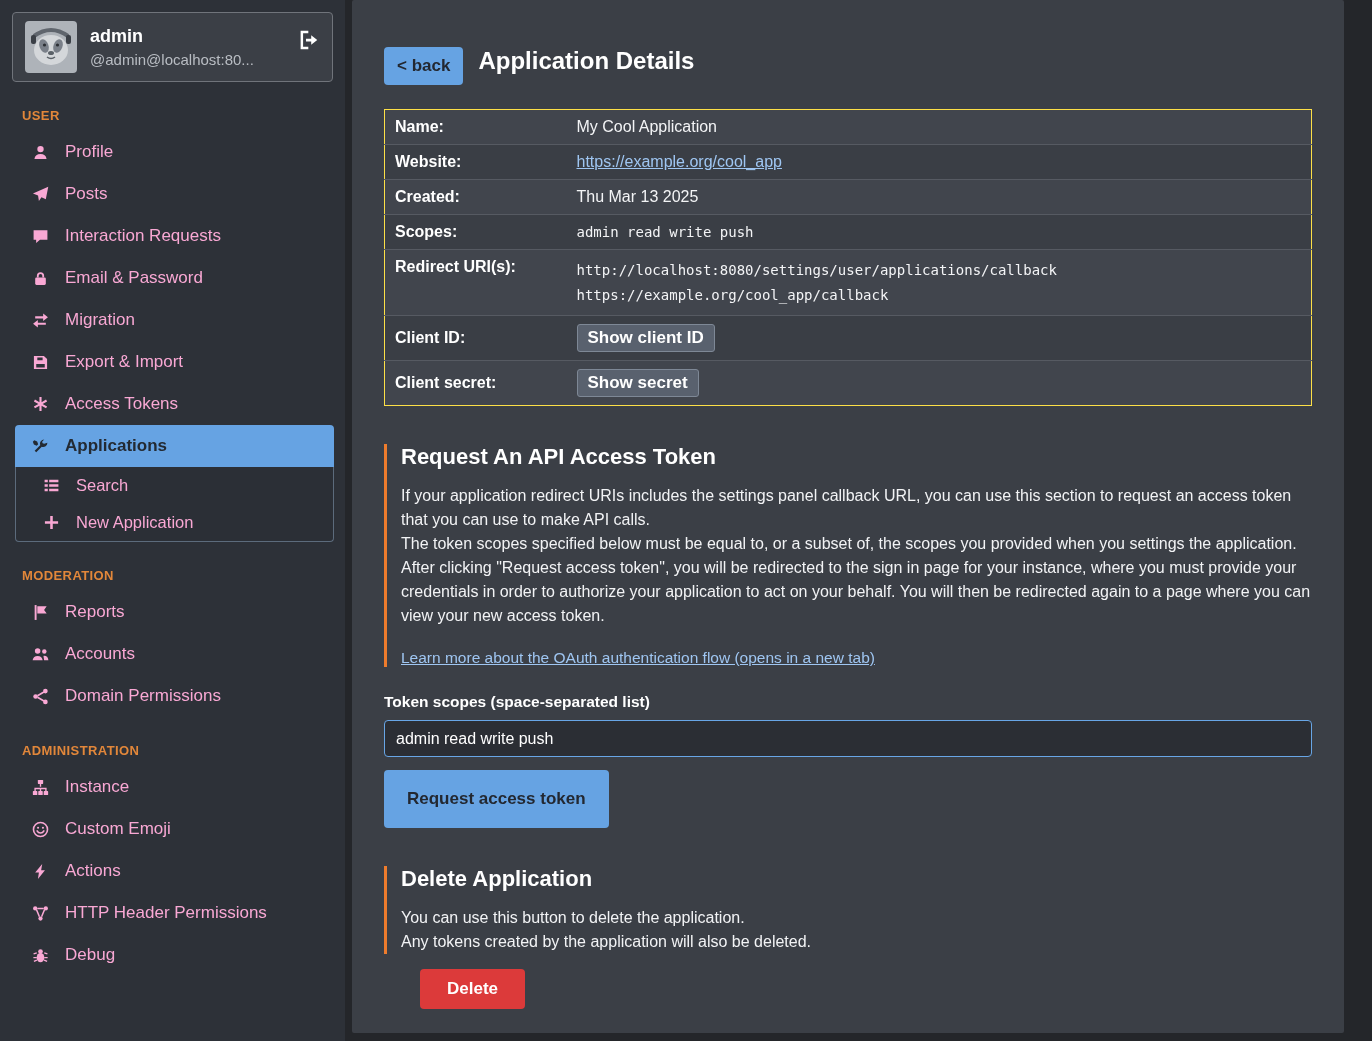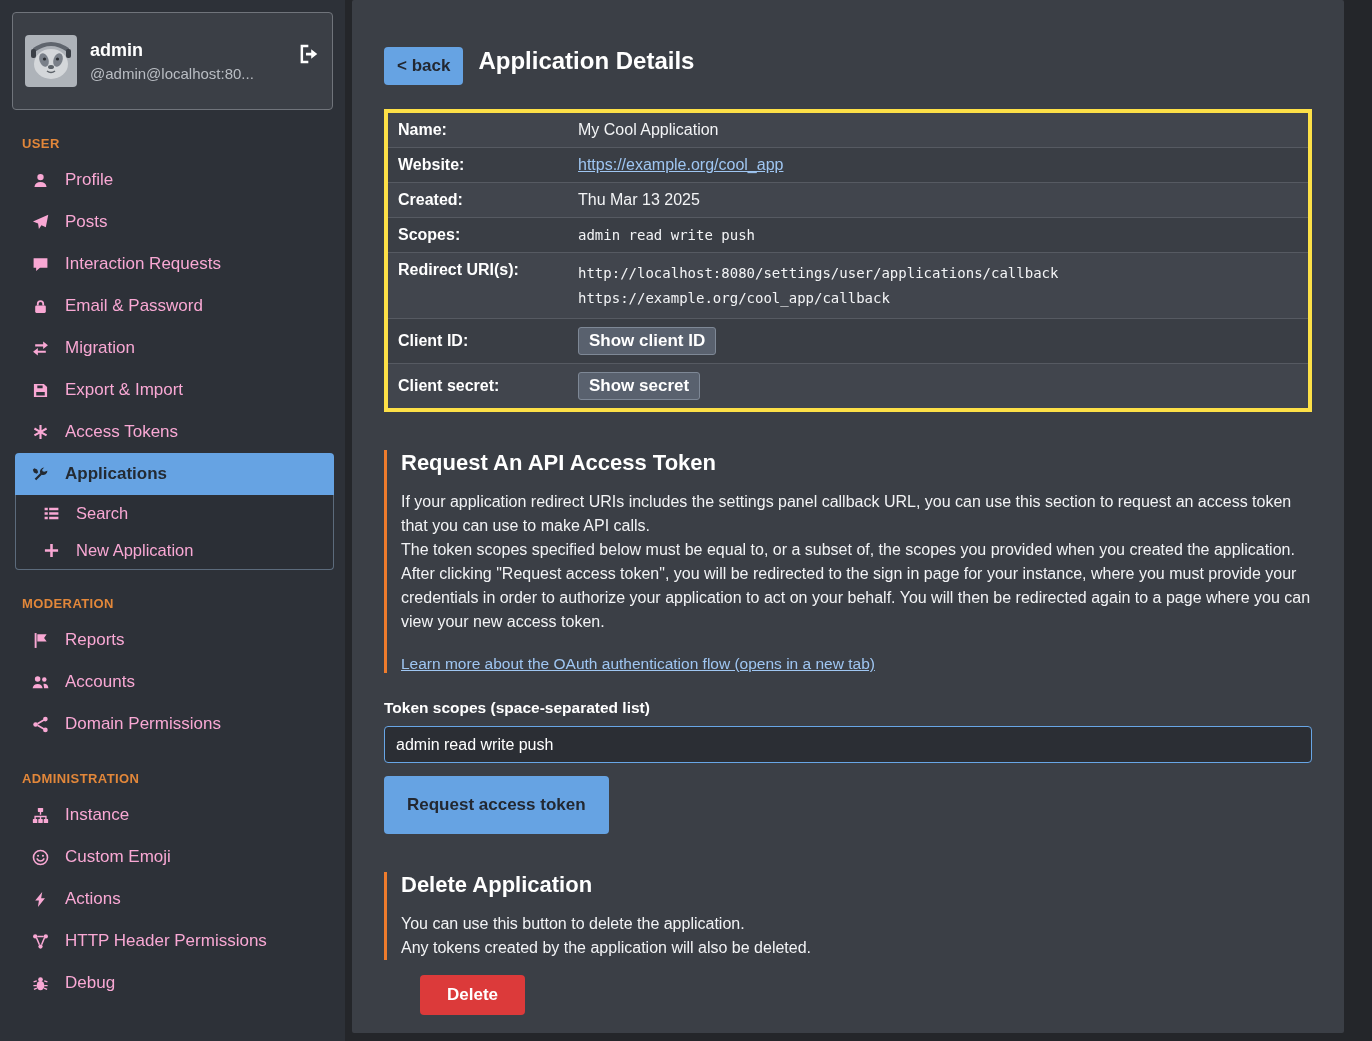--- a/index.html
+++ b/index.html
@@ -14,21 +14,21 @@
   }
   
   .sidebar {
     width: 345px;
     min-width: 345px;
     background: #2d3138;
     height: 100%;
   }
   .user-card {
     margin: 12px;
-    padding: 22px 12px;
+    padding: 8px 12px;
     background: #3b3f46;
     border: 1px solid #70747b;
     border-radius: 4px;
     display: flex;
     align-items: center;
     gap: 13px;
   }
   .avatar {
     width: 52px; height: 52px;
     border-radius: 4px;
@@ -95,21 +95,21 @@
     border-radius: 4px;
     cursor: pointer;
     font-family: inherit;
   }
   .page-title { font-size: 24px; font-weight: bold; color: #ffffff; }
   
   .details-table {
     width: 100%;
     margin-top: 24px;
     border-collapse: collapse;
-    border: 4px solid #fde047;
+    border: 1px solid #fde047;
     font-size: 16px;
   }
   .details-table tr { border-top: 1px solid #565a62; }
   .details-table tr:first-child { border-top: none; }
   .details-table tr:nth-child(odd)  { background: #41454d; }
   .details-table tr:nth-child(even) { background: #3a3e45; }
   .details-table th {
     text-align: left;
     font-weight: bold;
     width: 190px;
@@ -446,21 +446,21 @@
         <th>Client secret:</th>
         <td><button class="reveal-btn">Show secret</button></td>
       </tr>
     </tbody>
   </table>
 
   <div class="section">
     <div class="section-bordered">
       <h2>Request An API Access Token</h2>
       <p>If your application redirect URIs includes the settings panel callback URL, you can use this section to request an access token that you can use to make API calls.</p>
-      <p>The token scopes specified below must be equal to, or a subset of, the scopes you provided when you created the application.</p>
+      <p>The token scopes specified below must be equal to, or a subset of, the scopes you provided when you settings the application.</p>
       <p>After clicking "Request access token", you will be redirected to the sign in page for your instance, where you must provide your credentials in order to authorize your application to act on your behalf. You will then be redirected again to a page where you can view your new access token.</p>
       <a class="link learn-link">Learn more about the OAuth authentication flow (opens in a new tab)</a>
     </div>
     <div class="token-form">
       <label>Token scopes (space-separated list)</label>
       <input class="token-input" type="text" value="admin read write push" style="">
       <button class="primary-btn">Request access token</button>
     </div>
   </div>
 

